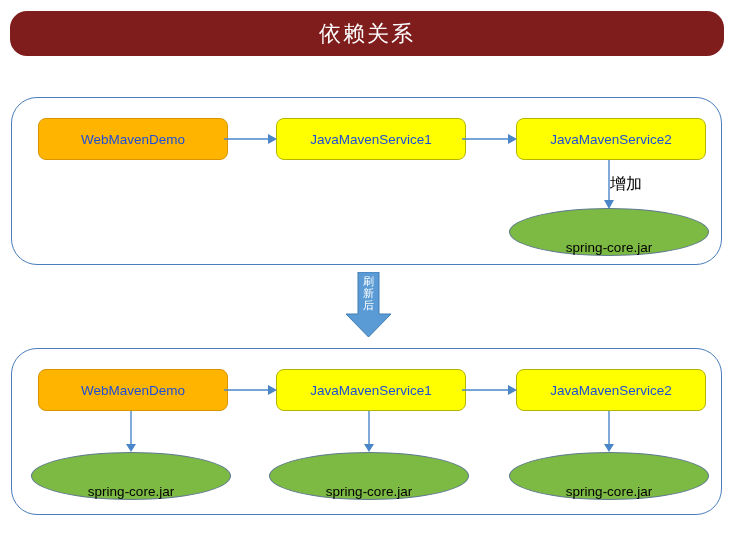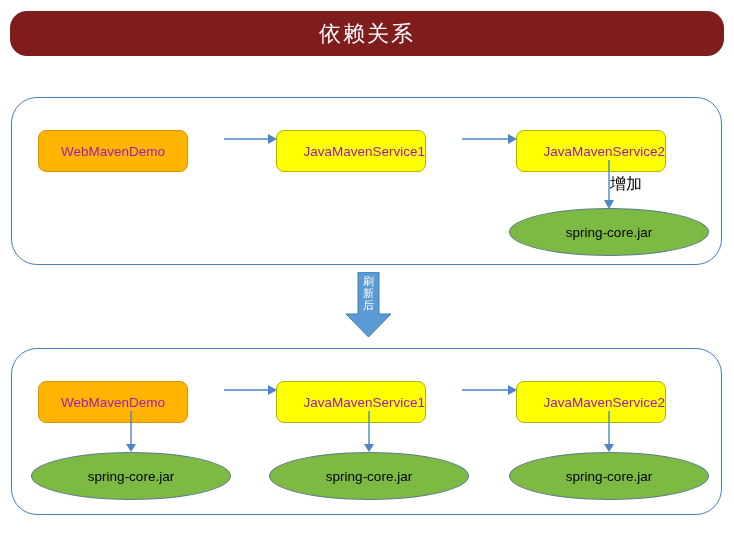--- a/index.html
+++ b/index.html
@@ -42,53 +42,51 @@
     border-radius: 26px;
     background: #ffffff;
     box-sizing: border-box;
   }
   #group-before { left: 11px; top: 97px;  width: 711px; height: 168px; }
   #group-after  { left: 11px; top: 348px; width: 711px; height: 167px; }
 
   
   .node-box {
     position: absolute;
-    width: 150px;
+    width: 190px;
     height: 42px;
     border-radius: 8px;
     box-sizing: border-box;
     display: flex;
     align-items: center;
     justify-content: center;
     font-size: 13.5px;
-    color: #a21caf;
+    color: #1d4ed8;
     white-space: nowrap;
-    margin-top: 12px;
   }
   .node-box.orange {
     background: #ffb500;
     border: 1.3px solid #d99400;
   }
   .node-box.yellow {
     background: #ffff00;
     border: 1.3px solid #b3b300;
-    justify-content: flex-end;
   }
 
   
   .jar-ellipse {
     position: absolute;
     width: 200px;
     height: 48px;
     border-radius: 50%;
     background: #7cba43;
     border: 1.1px solid #5e7a8c;
     box-sizing: border-box;
     display: flex;
-    align-items: center;
+    align-items: flex-end;
     justify-content: center;
     font-size: 13.5px;
     color: #000000;
     white-space: nowrap;
   }
 
   
   .conn {
     position: absolute;
     overflow: visible;

